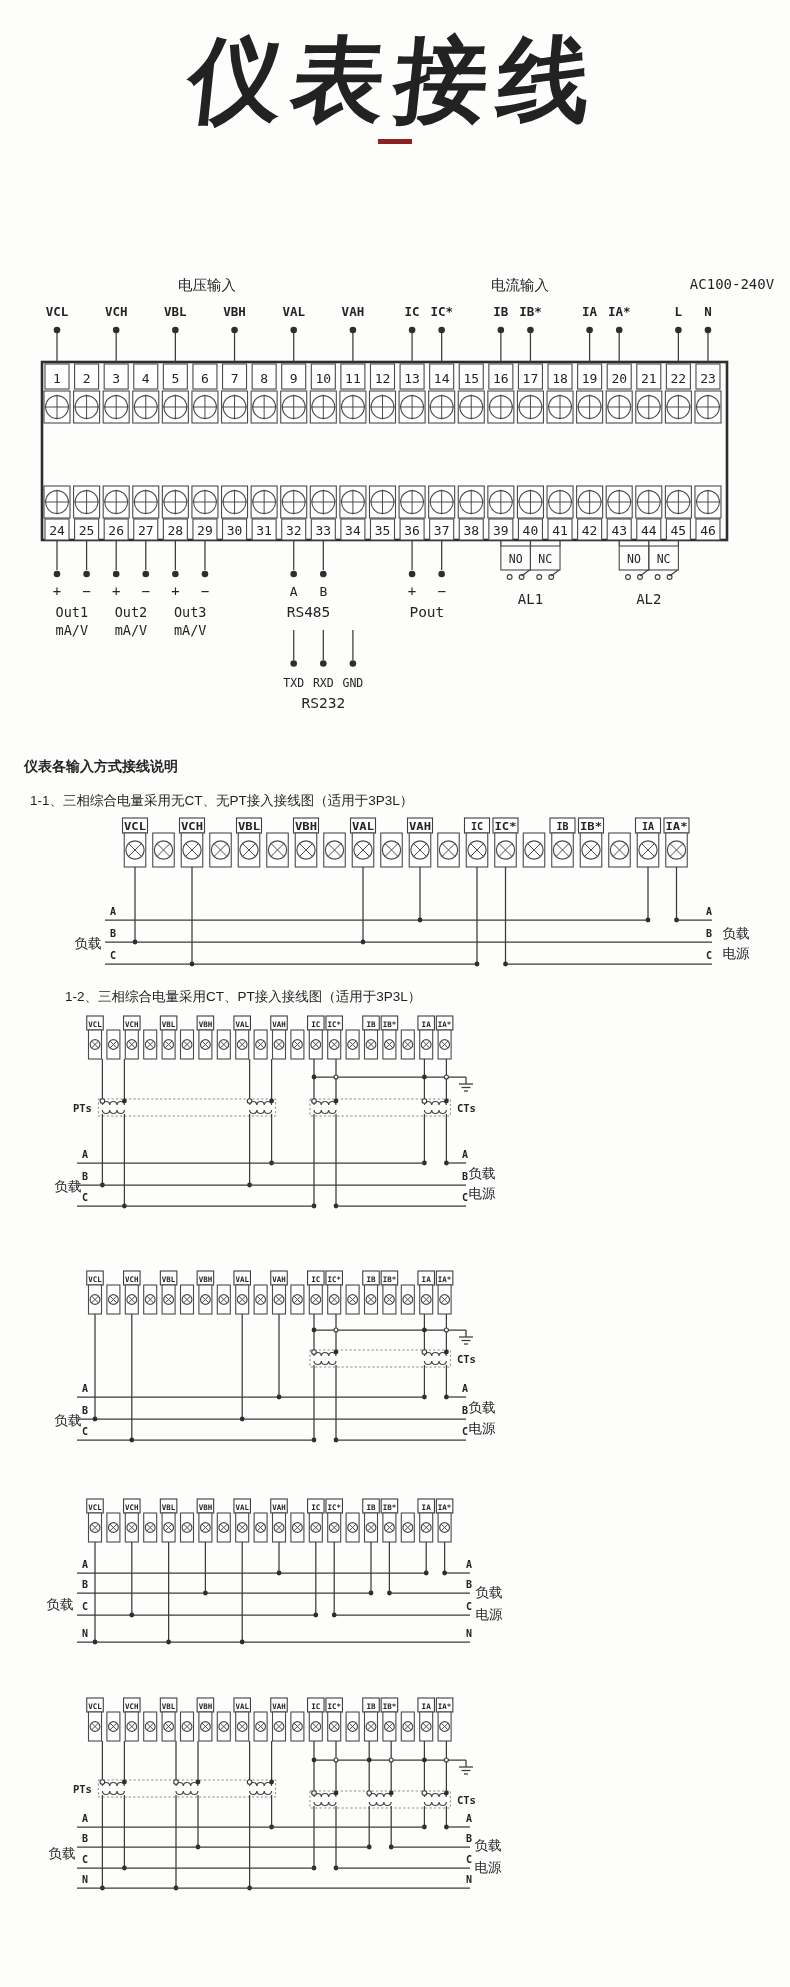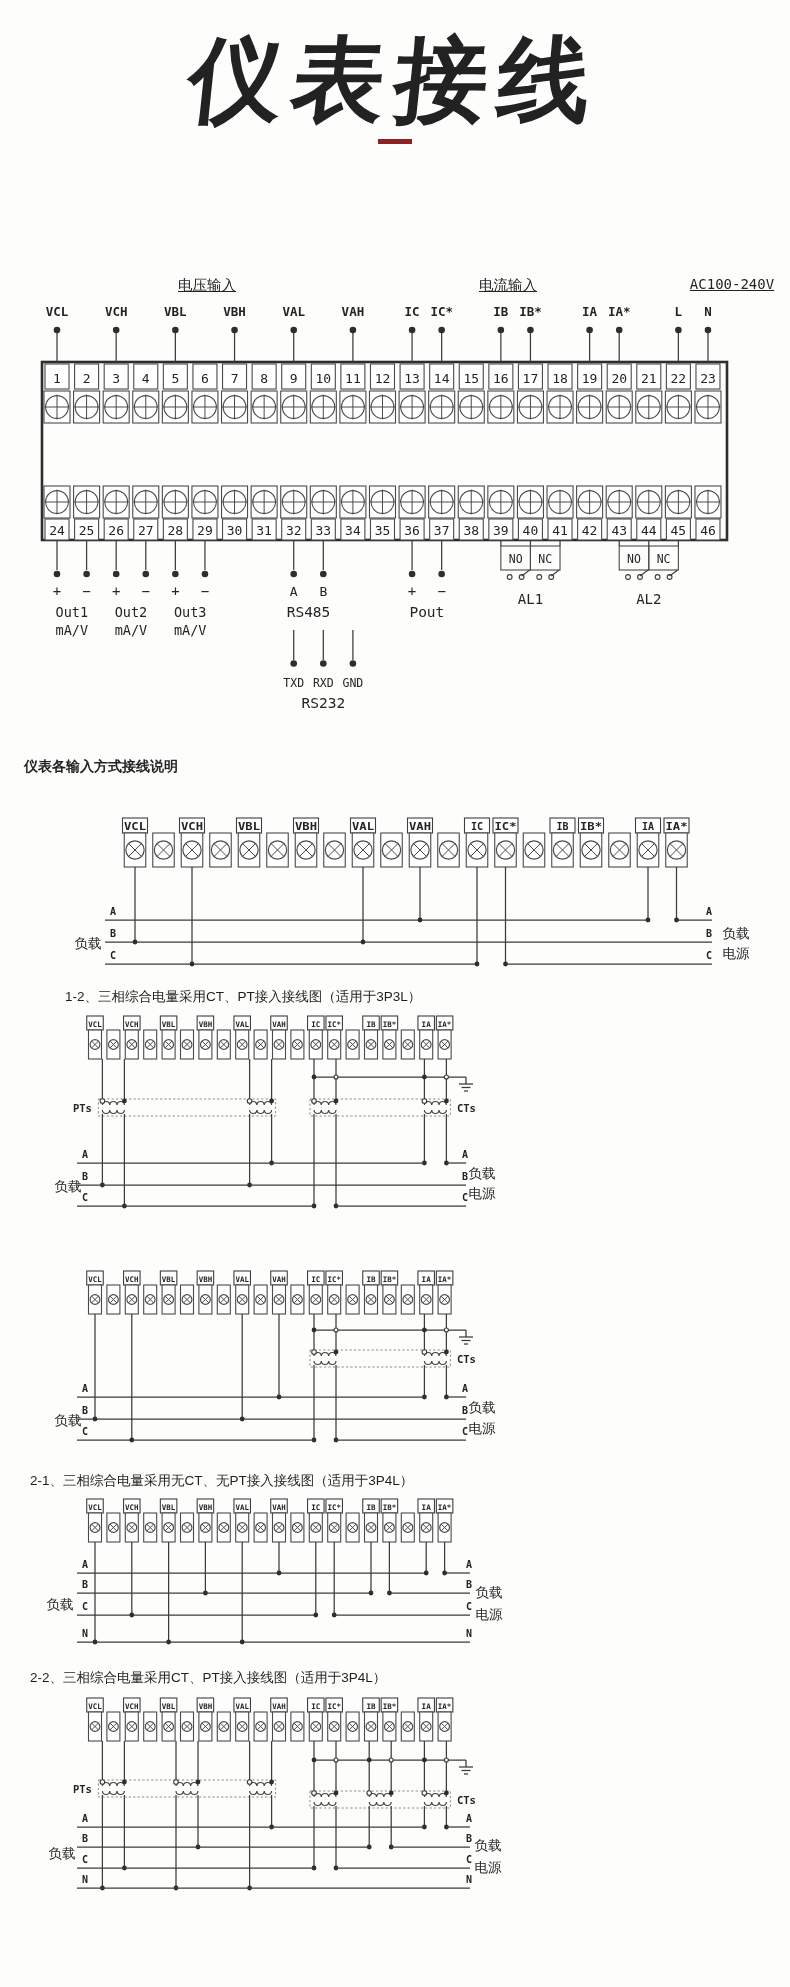--- a/index.html
+++ b/index.html
@@ -1,45 +1,44 @@
 <!DOCTYPE html>
 <html><head>
 <meta charset="utf-8">
 <style>
   html,body{margin:0;padding:0;background:#ffffff;}
   .page{position:relative;width:790px;height:1987px;background:#fdfdfc;overflow:hidden;
         font-family:"Liberation Sans",sans-serif;color:#242424;}
   .title{position:absolute;top:18px;left:50%;transform:translateX(-50%) skewX(-6deg);
          font-size:93px;font-weight:900;letter-spacing:10px;white-space:nowrap;color:#222;}
   .divider{position:absolute;top:139px;left:50%;margin-left:-17px;width:34px;height:5px;background:#8e2222;}
-  .grp-header{position:absolute;top:276px;transform:translateX(-50%);font-size:14.5px;white-space:nowrap;text-decoration:underline;}
+  .grp-header{position:absolute;top:276px;transform:translateX(-50%);font-size:14.5px;white-space:nowrap;}
   .grp-header.mono{font-family:"DejaVu Sans Mono",monospace;font-size:14px;}
   .sec-header{position:absolute;left:24px;top:758px;font-size:14px;font-weight:700;white-space:nowrap;}
   .caption{position:absolute;left:30px;font-size:13.5px;white-space:nowrap;color:#1f1f1f;}
   #cap0{top:792px;} #cap1{top:988px;margin-left:35px;} #cap2{top:1247px;} #cap3{top:1472px;} #cap4{top:1669px;}
   svg{position:absolute;left:0;top:0;}
   svg text{font-family:"DejaVu Sans Mono",monospace;fill:#242424;}
   svg text.cjk{font-family:"Liberation Sans",sans-serif;}
 </style>
 </head>
 <body>
 
 <div class="page">
   <div class="title">仪表接线</div>
   <div class="divider"></div>
 
   <div class="grp-header" style="left:207px">电压输入</div>
-  <div class="grp-header" style="left:508px">电流输入</div>
+  <div class="grp-header" style="left:520px">电流输入</div>
   <div class="grp-header mono" style="left:732px">AC100-240V</div>
 
   <div class="sec-header">仪表各输入方式接线说明</div>
 
+  <div class="caption" id="cap0">1-1、三相综合电量采用无CT、无PT接入接线图（适用于3P3L）</div>
   <div class="caption" id="cap1">1-2、三相综合电量采用CT、PT接入接线图（适用于3P3L）</div>
-  <div class="caption" id="cap3">2-1、三相综合电量采用无CT、无PT接入接线图（适用于3P4L）</div>
-  <div class="caption" id="cap4">2-2、三相综合电量采用CT、PT接入接线图（适用于3P4L）</div>
 
   <svg id="gfx" width="790" height="1987" viewBox="0 0 790 1987">
       <g>
         <rect x="42" y="362" width="685" height="178" fill="none" stroke="#2e2e2e" stroke-width="2.6"></rect>
         <g>
           <rect x="45" y="364" width="24" height="25" fill="#fff" stroke="#4a4a4a" stroke-width="1.1"></rect>
           <text x="57" y="383" font-size="13" text-anchor="middle">1</text>
           <rect x="44" y="391" width="26" height="32" fill="#fff" stroke="#4a4a4a" stroke-width="1.1"></rect>
           <circle cx="57" cy="407" r="11.4" fill="none" stroke="#4a4a4a" stroke-width="1.15"></circle>
           <line x1="57" y1="394.6" x2="57" y2="419.4" stroke="#4a4a4a" stroke-width="1"></line>

